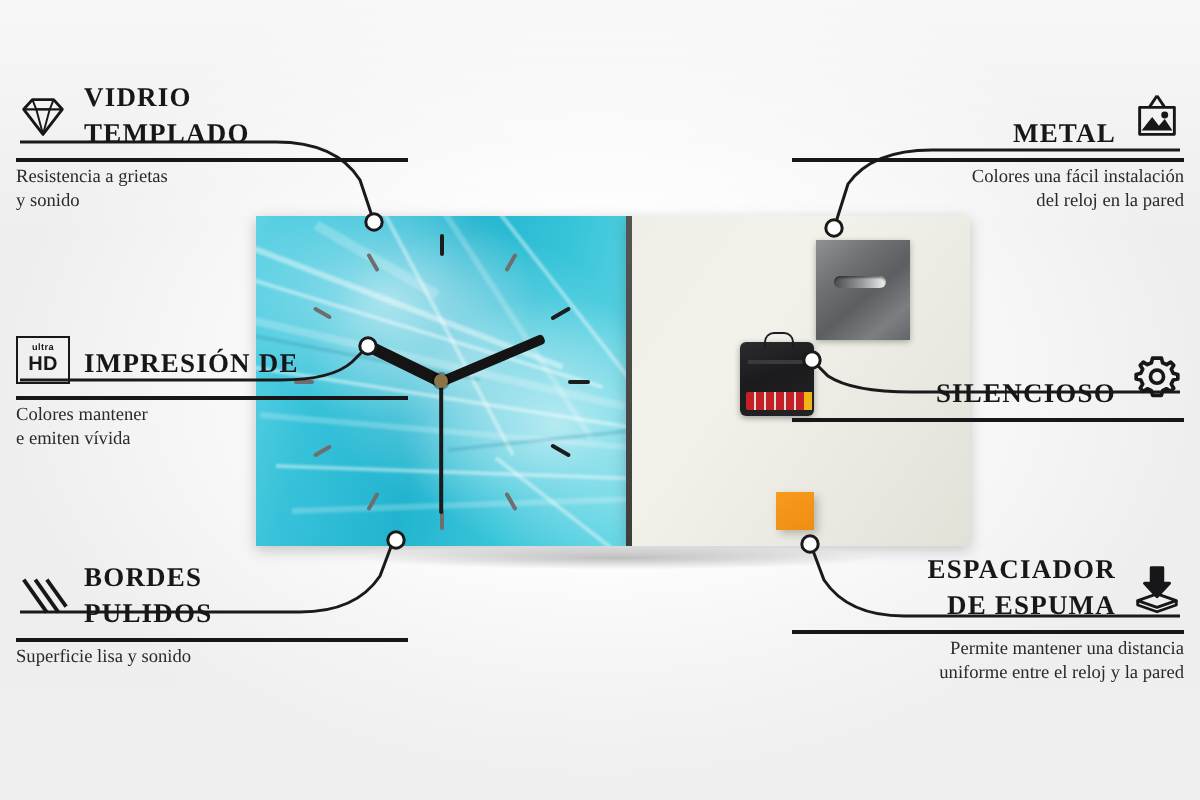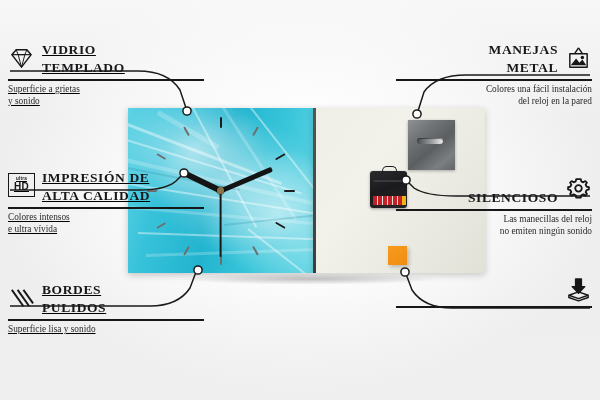--- a/index.html
+++ b/index.html
@@ -78,21 +78,21 @@
   }
   #panel-seam{position:absolute;left:313px;top:108px;width:3px;height:165px;background:linear-gradient(180deg,#3a3a38,#1d1d1c);opacity:.85;}
   #product-shadow{position:absolute;left:132px;top:271px;width:356px;height:16px;
     background:radial-gradient(ellipse 178px 8px at 50% 50%, rgba(60,60,60,.30) 0%, rgba(60,60,60,0) 72%);}
 
   
   #wires{position:absolute;left:0;top:0;width:600px;height:400px;}
 
   
   .callout{position:absolute;width:196px;}
-  .callout.left{left:8px;text-align:left;text-decoration:underline;}
+  .callout.left{left:8px;text-align:left;}
   .callout.right{right:8px;text-align:right;}
   .co-head{display:flex;align-items:center;gap:7px;}
   .callout.right .co-head{justify-content:flex-end;}
   .co-title{
     font-family:"Liberation Serif",serif;font-weight:700;
     font-size:13.5px;line-height:14.5px;letter-spacing:.6px;color:#17171a;
     text-transform:uppercase;
   }
   .co-rule{height:1.7px;background:#17171a;margin-top:3px;}
   .co-desc{
@@ -229,42 +229,41 @@
           </g>
         </svg>
       </span>
       <span>
         <span class="co-title">VIDRIO</span><br>
         <span class="co-title">TEMPLADO</span>
       </span>
     </div>
     <div class="co-rule"></div>
     <div class="co-desc">
-      <span>Superficie a grietas</span><br>
+      <span>Resistencia a grietas</span><br>
       <span>y sonido</span>
     </div>
   </div>
 
   <div class="callout left" id="c-impresion">
     <div class="co-head">
       <span class="ico">
         <span class="hd-badge">
           <span class="u">ultra</span>
           <span class="h">HD</span>
         </span>
       </span>
       <span>
         <span class="co-title">IMPRESIÓN DE</span><br>
-        <span class="co-title">ALTA CALIDAD</span>
-      </span>
-    </div>
-    <div class="co-rule"></div>
-    <div class="co-desc">
-      <span>Colores intensos</span><br>
-      <span>e ultra vívida</span>
+      </span>
+    </div>
+    <div class="co-rule"></div>
+    <div class="co-desc">
+      <span>Colores mantener</span><br>
+      <span>e emiten vívida</span>
     </div>
   </div>
 
   <div class="callout left" id="c-bordes">
     <div class="co-head">
       <span class="ico">
         <svg viewBox="0 0 28 28">
           <g stroke="#17171a" stroke-width="2" stroke-linecap="butt">
             <path d="M4 5 L16 22"></path>
             <path d="M10 5 L22 22"></path>
@@ -279,21 +278,21 @@
     </div>
     <div class="co-rule"></div>
     <div class="co-desc">
       <span>Superficie lisa y sonido</span>
     </div>
   </div>
 
   <div class="callout right" id="c-manejas">
     <div class="co-head">
       <span>
-        <span class="co-title">MANEJAS</span><br>
+        <br>
         <span class="co-title">METAL</span>
       </span>
       <span class="ico">
         <svg viewBox="0 0 28 28">
           <g fill="none" stroke="#17171a" stroke-width="1.5" stroke-linejoin="round">
             <path d="M14 3 L10 9 M14 3 L18 9"></path>
             <rect x="5" y="9" width="18" height="14"></rect>
             <path d="M6 21 L11.5 14 L15 18.5 L18 15 L22 21 Z" fill="#17171a" stroke="none"></path>
             <circle cx="18" cy="13" r="1.8" fill="#17171a" stroke="none"></circle>
           </g>
@@ -316,34 +315,38 @@
       <span class="ico">
         <svg viewBox="0 0 28 28">
           <g fill="none" stroke="#17171a" stroke-width="1.9" stroke-linejoin="round">
             <path d="M14 4.2 L16.3 4.2 L16.9 6.6 L19 7.6 L21.1 6.3 L22.7 7.9 L21.4 10 L22.4 12.1 L24.8 12.7 L24.8 15 L22.4 15.6 L21.4 17.7 L22.7 19.8 L21.1 21.4 L19 20.1 L16.9 21.1 L16.3 23.5 L14 23.5 L11.7 23.5 L11.1 21.1 L9 20.1 L6.9 21.4 L5.3 19.8 L6.6 17.7 L5.6 15.6 L3.2 15 L3.2 12.7 L5.6 12.1 L6.6 10 L5.3 7.9 L6.9 6.3 L9 7.6 L11.1 6.6 L11.7 4.2 Z"></path>
             <circle cx="14" cy="13.85" r="3.4"></circle>
           </g>
         </svg>
       </span>
     </div>
     <div class="co-rule"></div>
-    <div class="co-desc">
-      <span>Las manecillas del reloj</span><br>
-      <span>no emiten ningún sonido</span>
-    </div>
   </div>
 
   <div class="callout right" id="c-espaciador">
     <div class="co-head">
+      <span>
+        <span class="co-title">ESPACIADOR</span><br>
+        <span class="co-title">DE ESPUMA</span>
+      </span>
       <span class="ico">
         <svg viewBox="0 0 28 28">
           <g fill="none" stroke="#17171a" stroke-width="1.5" stroke-linejoin="round">
             <path d="M11 3 H17 V11 H20.5 L14 18 L7.5 11 H11 Z" fill="#17171a"></path>
             <path d="M14 16.5 L24 20 L14 23.5 L4 20 Z"></path>
             <path d="M4 20 V22.3 L14 25.8 L24 22.3 V20"></path>
           </g>
         </svg>
       </span>
     </div>
     <div class="co-rule"></div>
+    <div class="co-desc">
+      <span>Permite mantener una distancia</span><br>
+      <span>uniforme entre el reloj y la pared</span>
+    </div>
   </div>
 
 </div>
 
 </body></html>

